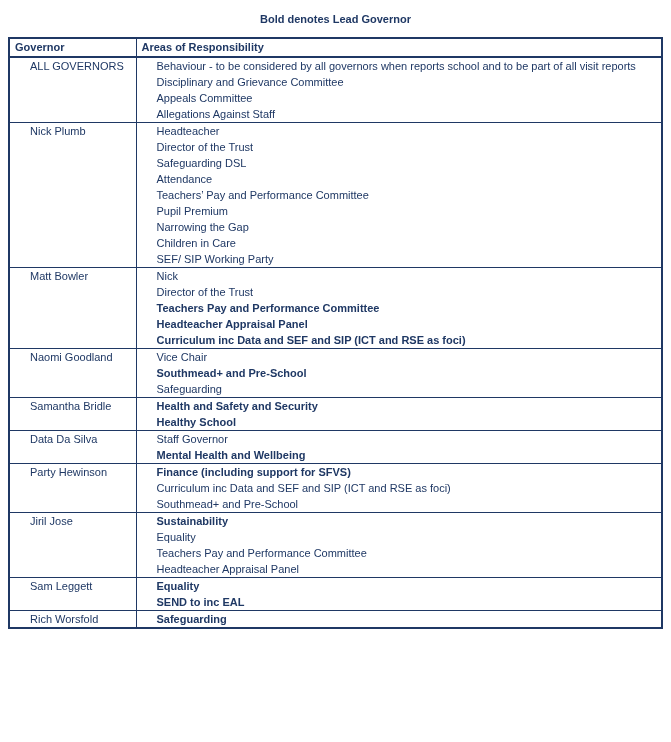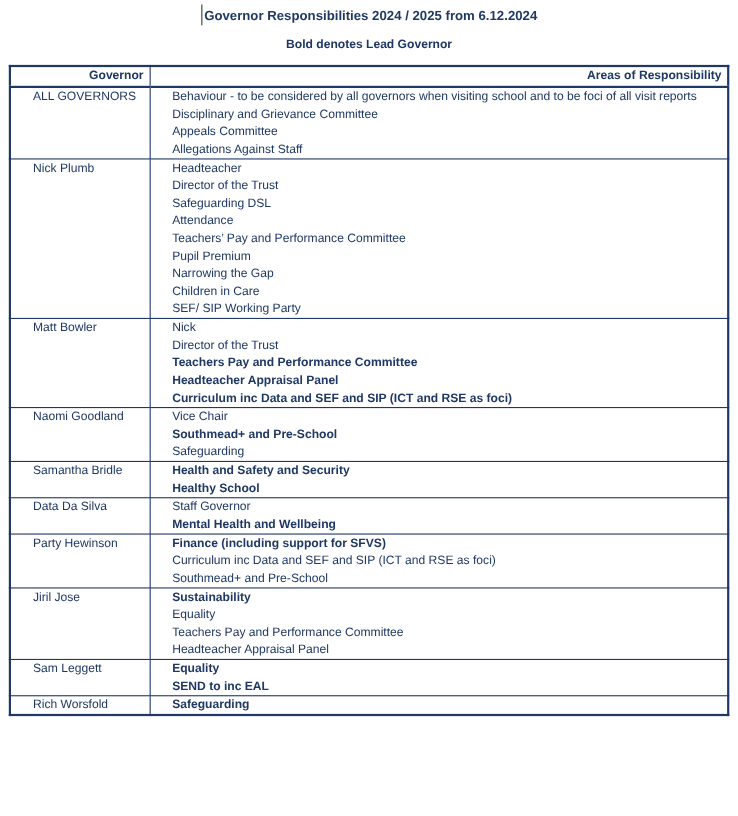--- a/index.html
+++ b/index.html
@@ -55,56 +55,51 @@
     border: 1px solid #1f3864;
     vertical-align: top;
     text-align: left;
     padding: 1px 5px;
   }
   table.resp-table thead th {
     border-bottom: 2px solid #1f3864;
     font-weight: bold;
     line-height: 15px;
     padding: 1px 5px;
-    text-align: right;
   }
   table.resp-table td {
     line-height: 16px;
     padding: 0 20px;
   }
   .gov { white-space: nowrap; }
   .resp { line-height: 16px; }
   .resp.bold { font-weight: bold; }
 </style>
 </head>
 <body>
 
 <div class="doc">
-  <div class="title-row">
-    <span class="cursor"></span>
-    <span class="title">Governor Responsibilities 2024 / 2025 from 6.12.2024</span>
-  </div>
   <div class="subtitle">Bold denotes Lead Governor</div>
 
   <table class="resp-table">
     <colgroup>
         <col class="c1">
         <col class="c2">
       </colgroup>
     <thead>
       <tr>
         <th>Governor</th>
         <th>Areas of Responsibility</th>
       </tr>
     </thead>
     <tbody>
         <tr>
           <td class="gov">ALL GOVERNORS</td>
           <td>
-            <div class="resp">Behaviour - to be considered by all governors when visiting school and to be foci of all visit reports</div>
+            <div class="resp">Behaviour - to be considered by all governors when reports school and to be part of all visit reports</div>
             <div class="resp">Disciplinary and Grievance Committee</div>
             <div class="resp">Appeals Committee</div>
             <div class="resp">Allegations Against Staff</div>
           </td>
         </tr>
         <tr>
           <td class="gov">Nick Plumb</td>
           <td>
             <div class="resp">Headteacher</div>
             <div class="resp">Director of the Trust</div>

